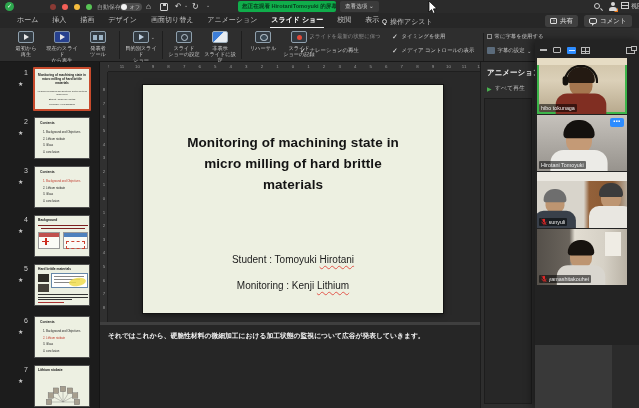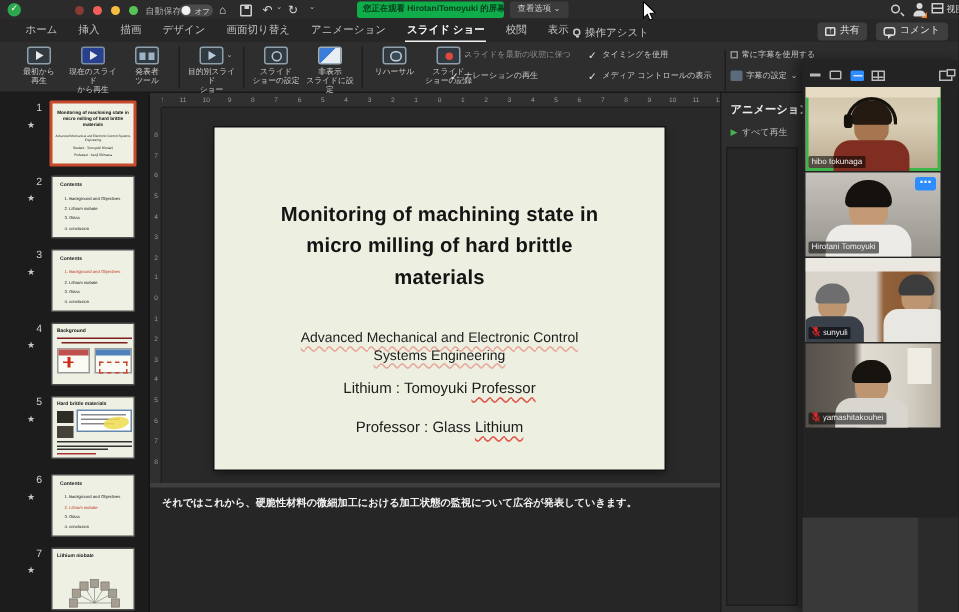--- a/index.html
+++ b/index.html
@@ -457,29 +457,25 @@
         <span class="vnum" style="top: 151.2px;">2</span>
         <span class="vnum" style="top: 164.8px;">3</span>
         <span class="vnum" style="top: 178.4px;">4</span>
         <span class="vnum" style="top: 192px;">5</span>
         <span class="vnum" style="top: 205.6px;">6</span>
         <span class="vnum" style="top: 219.2px;">7</span>
         <span class="vnum" style="top: 232.8px;">8</span>
       </div>
     <div id="slide">
       <div class="s-title">Monitoring of machining state in micro milling of hard brittle materials</div>
-      <div class="s-dept">
-        <span class="soft-squiggle">Advanced Mechanical and Electronic Control</span><br>
-        <span class="soft-squiggle">Systems Engineering</span>
-      </div>
       <div class="s-line" style="top:169px">
-        <span>Lithium : Tomoyuki </span><span class="red-squiggle">Professor</span>
+        <span>Student : Tomoyuki </span><span class="red-squiggle">Hirotani</span>
       </div>
       <div class="s-line" style="top:195px">
-        <span>Professor : Glass </span><span class="red-squiggle">Lithium</span>
+        <span>Monitoring : Kenji </span><span class="red-squiggle">Lithium</span>
       </div>
     </div>
     <div id="notes">
       <div id="subtitle-text">それではこれから、硬脆性材料の微細加工における加工状態の監視について広谷が発表していきます。</div>
     </div>
   </div>
 
   <div id="animpane">
     <div id="anim-title">アニメーション</div>
     <div id="anim-play">

